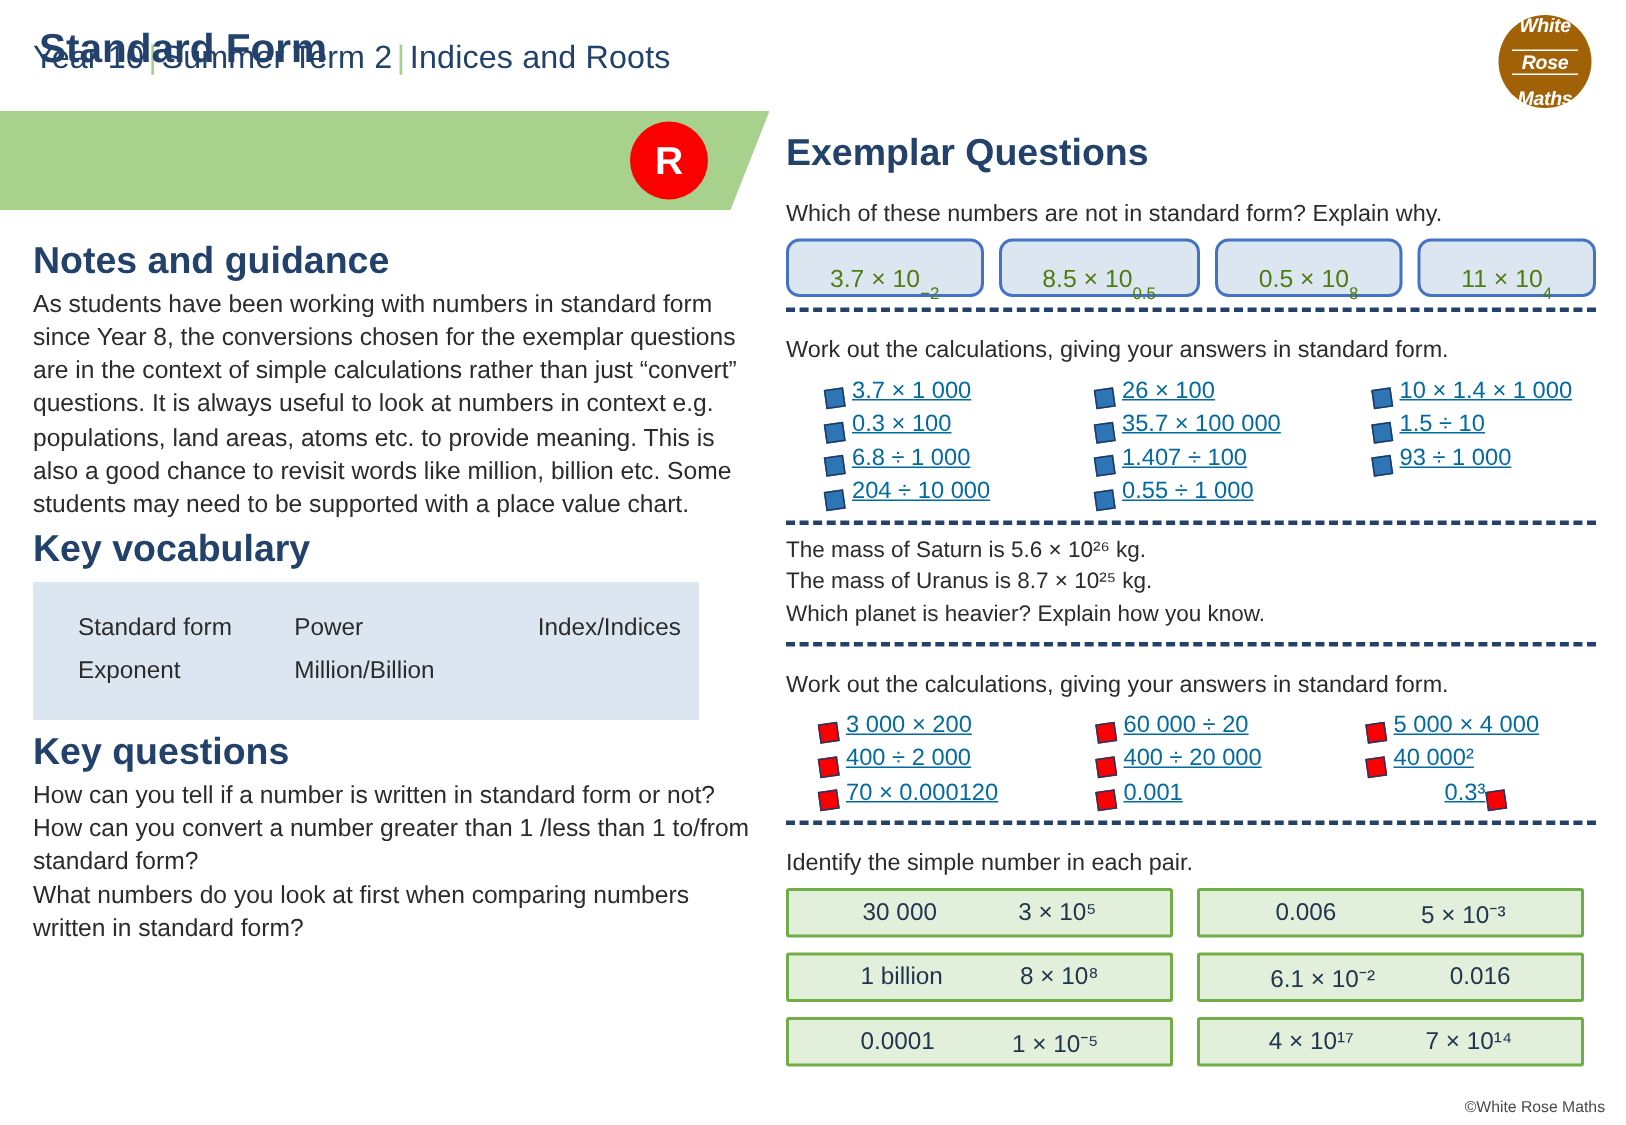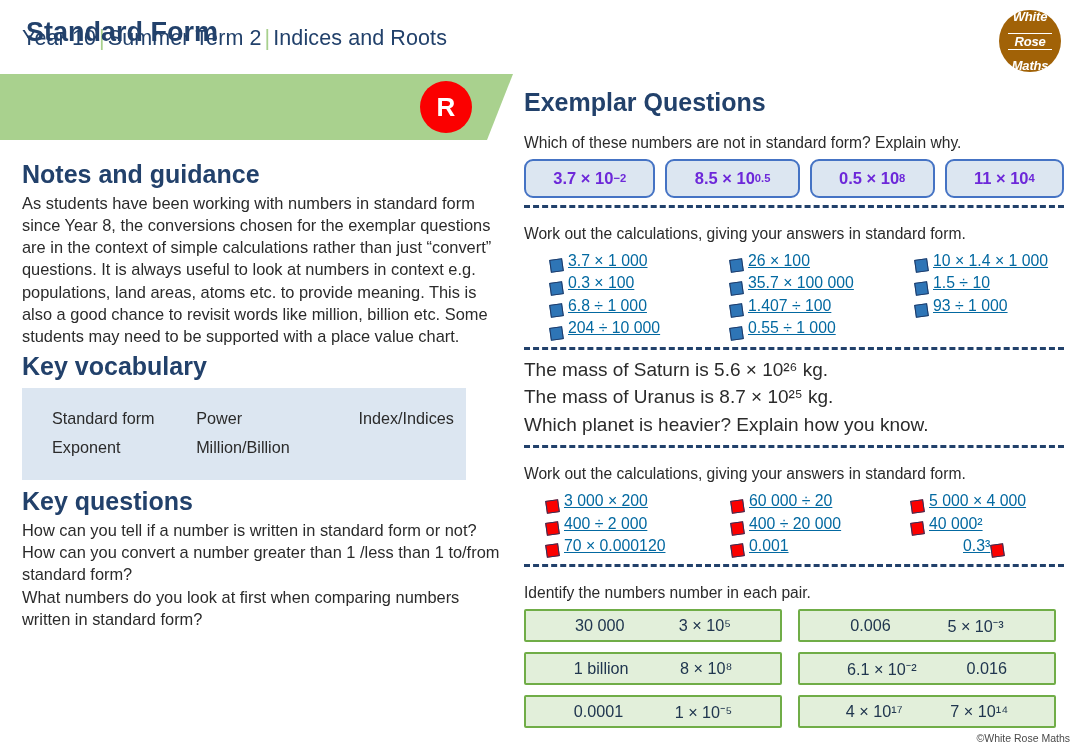--- a/index.html
+++ b/index.html
@@ -160,26 +160,25 @@
     display: flex;
     gap: 10px;
     margin-bottom: 3px;
   }
   .pill-blue {
     background: #dce6f1;
     border: 2.2px solid #4573c4;
     border-radius: 9px;
     height: 35px;
     display: flex;
-    align-items: center;
+    align-items: flex-end;
     justify-content: center;
     font-size: 16.5px;
-    color: #6d28d9;
+    color: #4d7c0f;
     flex: 1 1 auto;
-    font-weight: bold;
   }
 
   
   .calc-grid {
     display: grid;
     grid-template-columns: 180px 185px 175px;
     margin: 2px 0 0 26px;
   }
   .calc-item {
     display: flex;
@@ -204,21 +203,21 @@
   .marker.red {
     background: #fb0000;
     border: 1.6px solid #1f3864;
   }
   .calc-grid.red-grid {
     grid-template-columns: 185px 180px 175px;
     margin-left: 22px;
   }
 
   .stmt {
-    font-size: 19px;
+    font-size: 15px;
     color: #2b2b2b;
     line-height: 1.45;
     margin: 0;
   }
 
   
   .cmp-grid {
     display: grid;
     grid-template-columns: 258px 258px;
     gap: 10px 16px;
@@ -407,21 +406,21 @@
         <span>0.001</span>
       </div>
     <div class="calc-item" style="padding-left:52px;">
         <span>0.3³</span>
         <span class="marker red" style="margin-left:1px;margin-right:0;"></span>
       </div>
   </div>
 
   <hr class="divider">
 
-  <p class="prompt">Identify the numbers number in each pair.</p>
+  <p class="prompt">Identify the simple number in each pair.</p>
   <div class="cmp-grid">
     <div class="cmp-box">
         <span>30 000</span>
         <span>3 × 10⁵</span>
       </div>
     <div class="cmp-box">
         <span>0.006</span>
         <span>5 × 10⁻³</span>
       </div>
     <div class="cmp-box">

